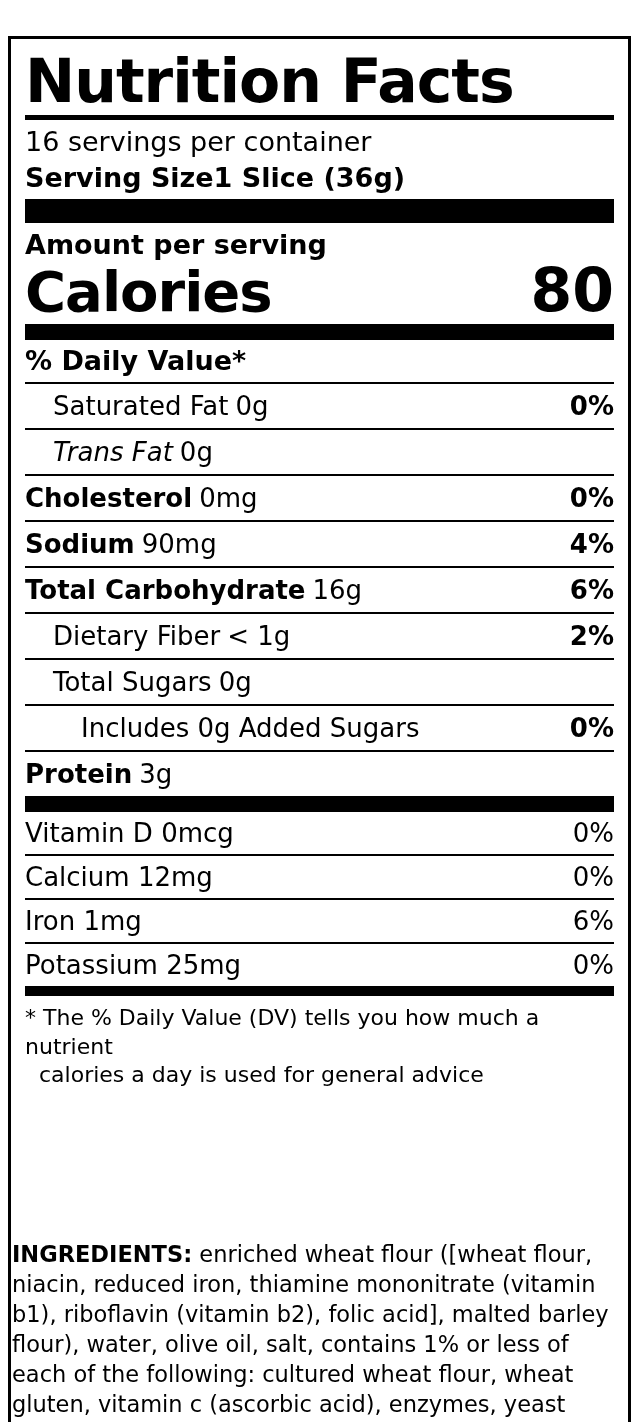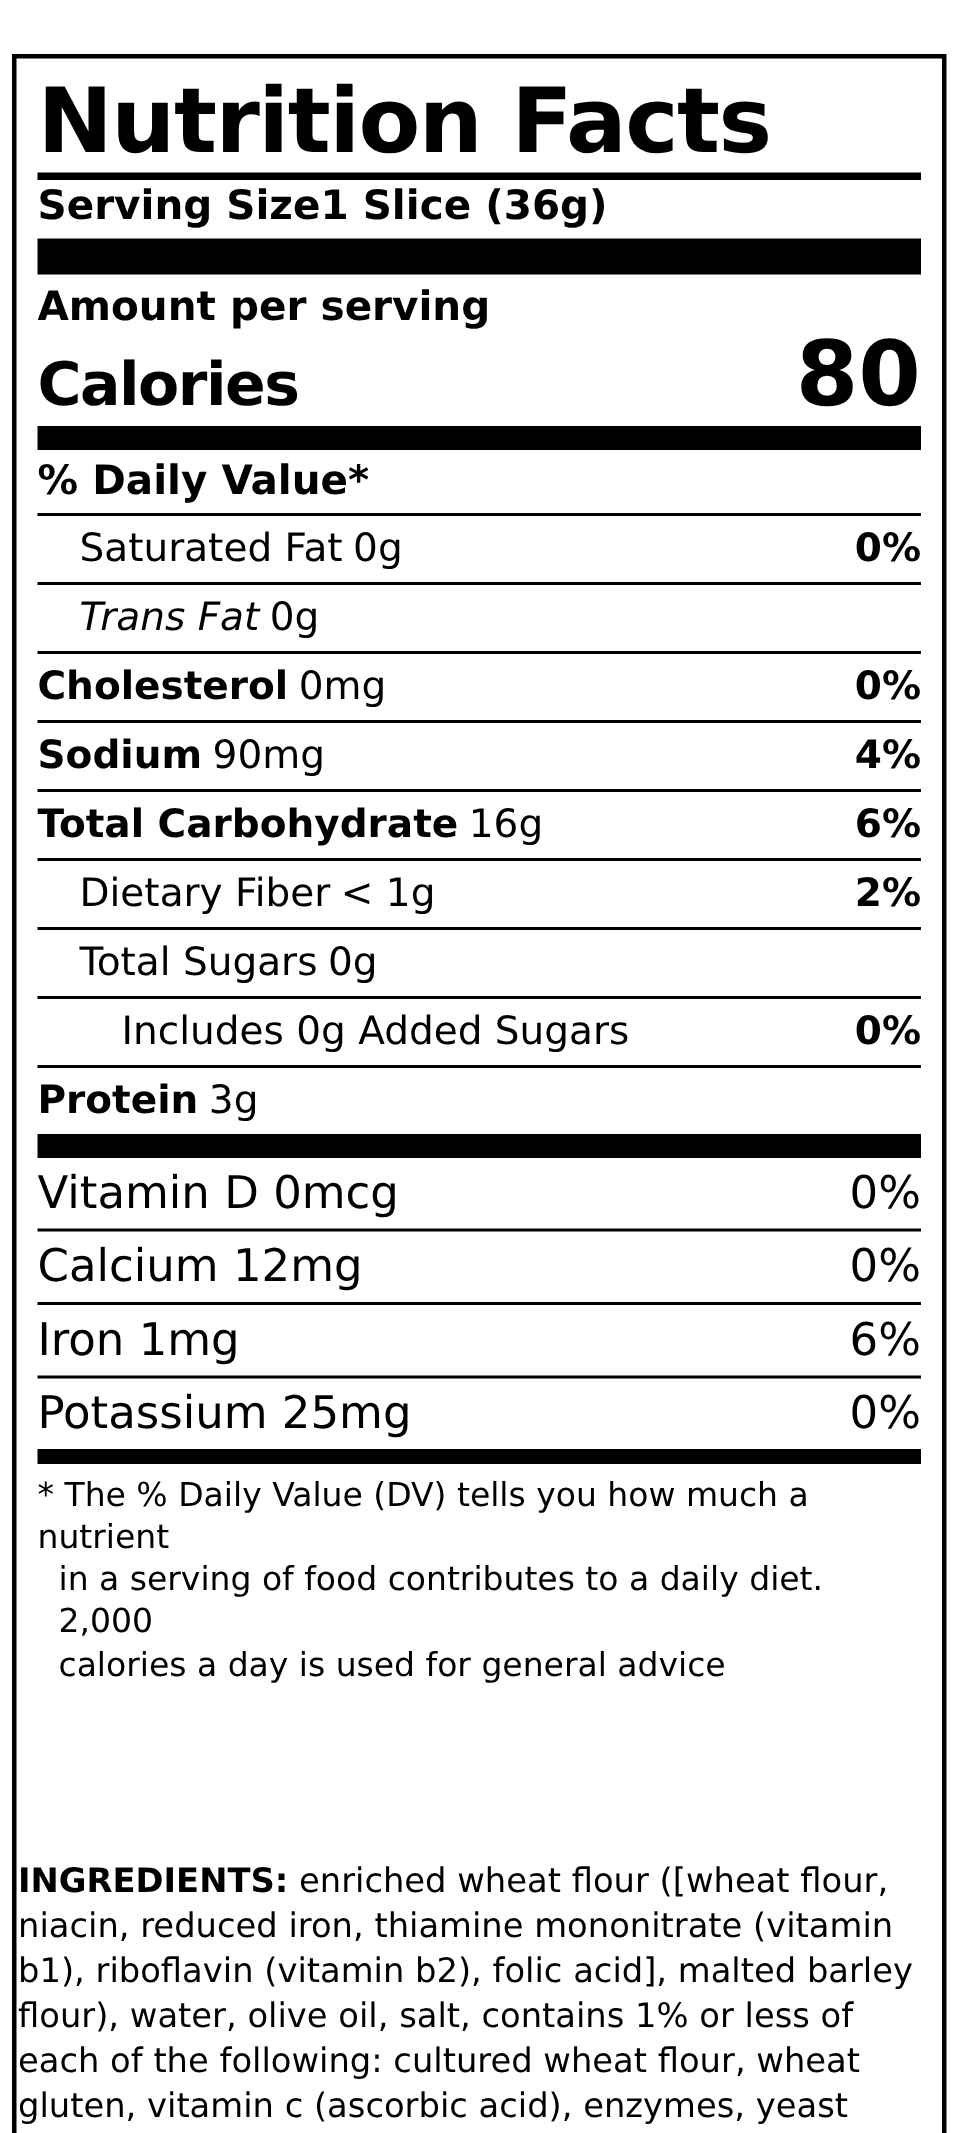--- a/index.html
+++ b/index.html
@@ -56,21 +56,21 @@
     font-weight: bold;
     padding: 6px 0 0 0;
   }
   .calories-row {
     display: flex;
     justify-content: space-between;
     align-items: baseline;
     padding: 0 0 4px 0;
   }
   .calories-label {
-    font-size: 40px;
+    font-size: 56px;
     font-weight: bold;
     letter-spacing: -1px;
     line-height: 1.0;
   }
   .calories-value {
     font-size: 60px;
     font-weight: bold;
     line-height: 1.0;
   }
   .dv-header {
@@ -88,21 +88,21 @@
     border-top: 2px solid #000;
   }
   .row.first { border-top: none; }
   .row .right { font-weight: bold; }
   .indent1 { padding-left: 28px; }
   .indent2 { padding-left: 56px; }
   .vit-row {
     display: flex;
     justify-content: space-between;
     align-items: baseline;
-    font-size: 30px;
+    font-size: 26px;
     padding: 6px 0 6px 0;
     border-top: 2px solid #000;
   }
   .vit-row.firstvit { border-top: none; }
   .vit-row .right { font-weight: normal; }
   .footnote {
     font-size: 22px;
     line-height: 1.28;
     padding: 8px 0 0 0;
   }
@@ -120,20 +120,21 @@
 </style>
 </head>
 <body>
 
 <div class="label">
 
   <div class="title">Nutrition Facts</div>
 
   <div class="rule-med"></div>
 
+  <div class="servings">16 servings per container</div>
 
   <div class="serving-size-row">
     <span>Serving Size</span>
     <span>1 Slice (36g)</span>
   </div>
 
   <div class="rule-thick"></div>
 
   <div class="amount">Amount per serving</div>
 
@@ -203,20 +204,19 @@
       <div class="vit-row">
         <div>Potassium 25mg</div>
         <div class="right">0%</div>
       </div>
     </div>
 
   <div class="rule-black-sm" style="height:10px"></div>
 
   <div class="footnote">
     <span>* The % Daily Value (DV) tells you how much a nutrient</span>
-    <span class="ind">in a serving of food contributes to a daily diet. 2,000</span>
     <span class="ind">calories a day is used for general advice</span>
   </div>
 </div>
 
 <div class="ingredients">
   <b>INGREDIENTS:</b><span> enriched wheat flour ([wheat flour, niacin, reduced iron, thiamine mononitrate (vitamin b1), riboflavin (vitamin b2), folic acid], malted barley flour), water, olive oil, salt, contains 1% or less of each of the following: cultured wheat flour, wheat gluten, vitamin c (ascorbic acid), enzymes, yeast </span><b>CONTAINS:</b><span> wheat</span>
 </div>
 
 </body></html>

